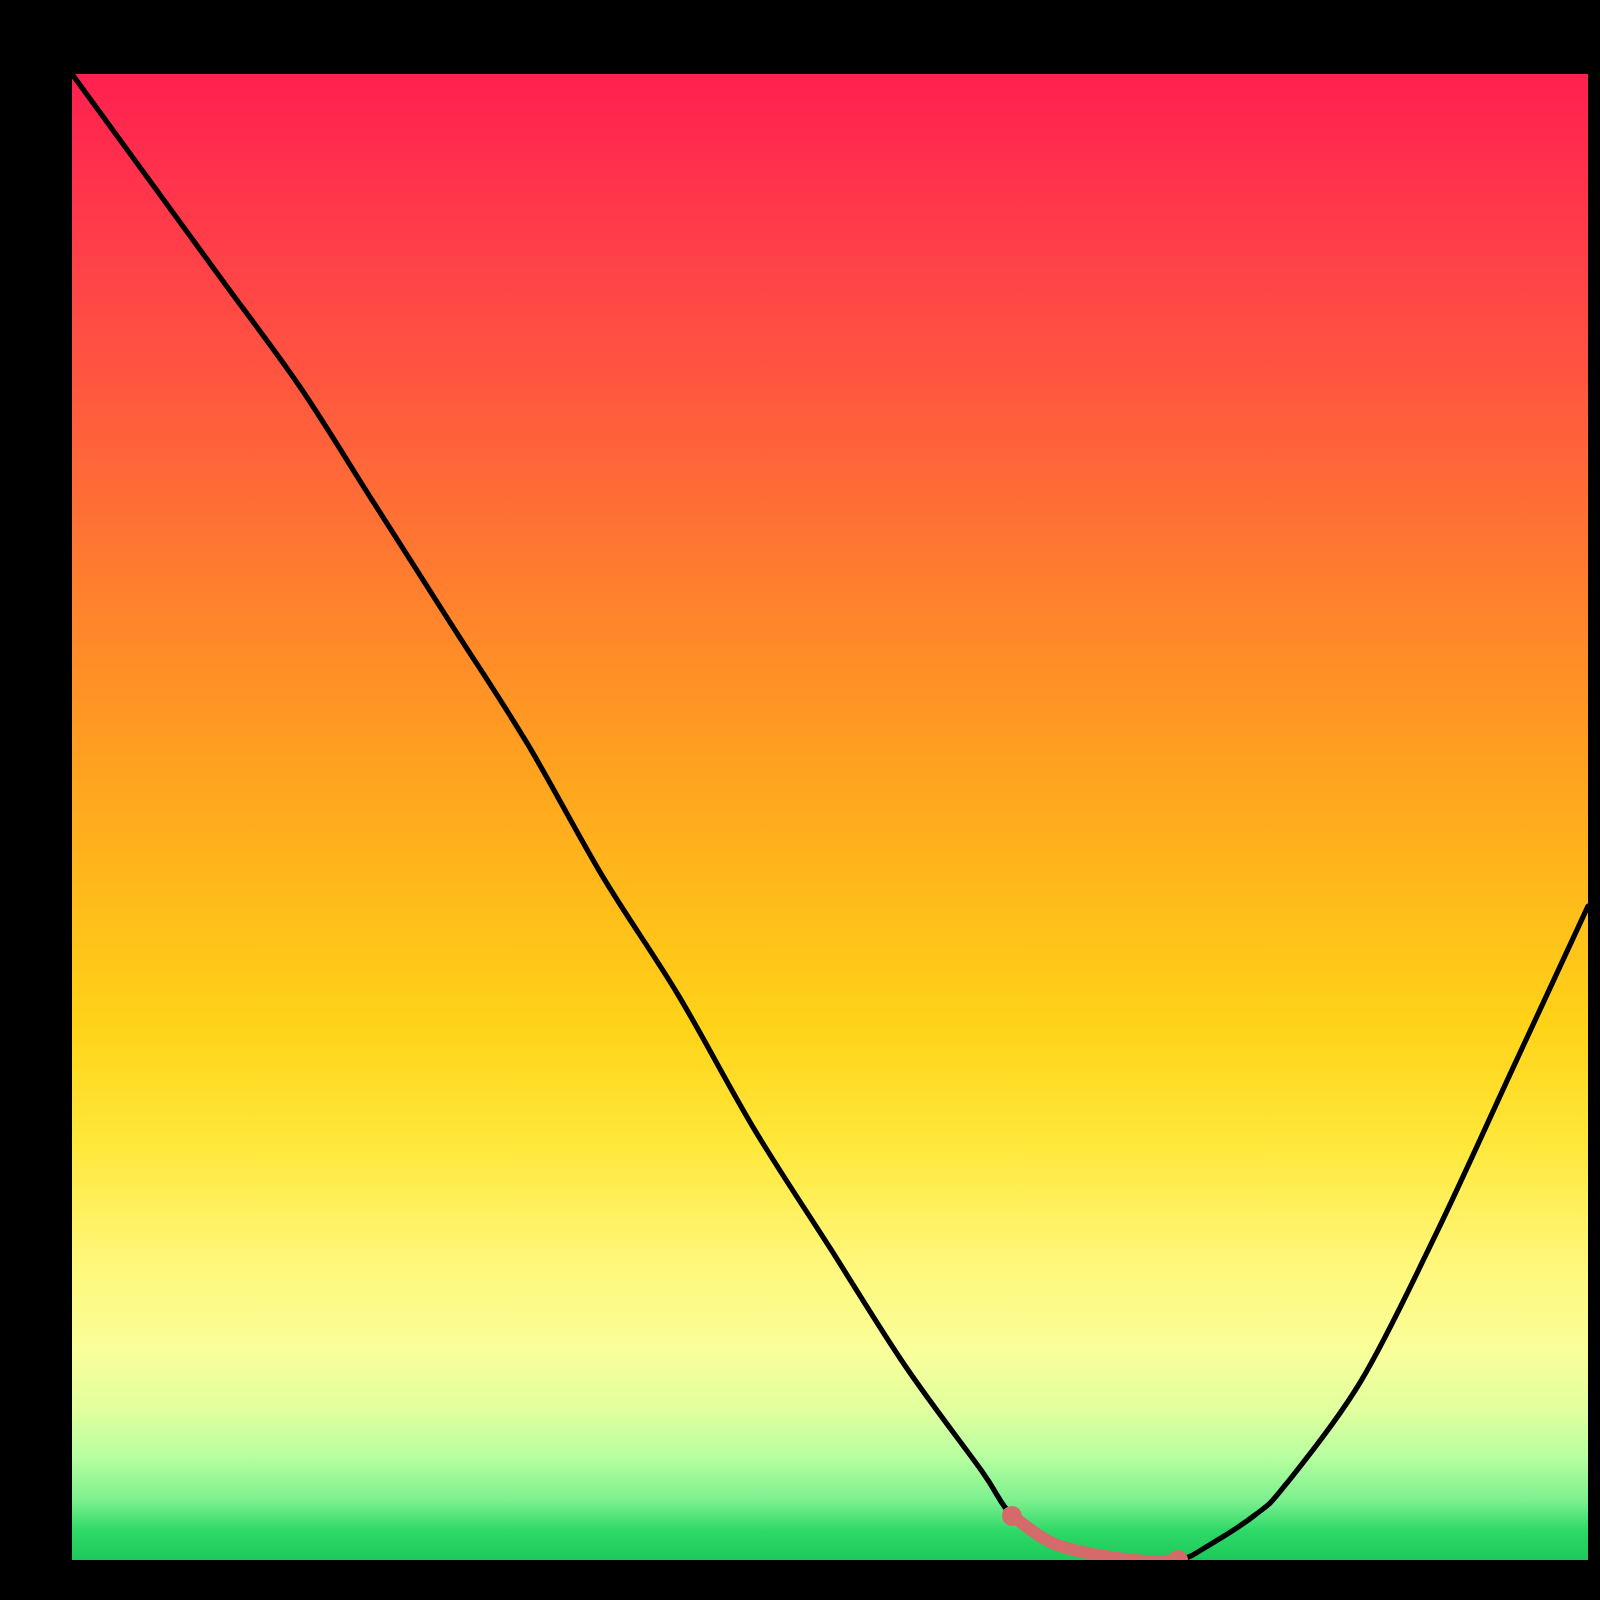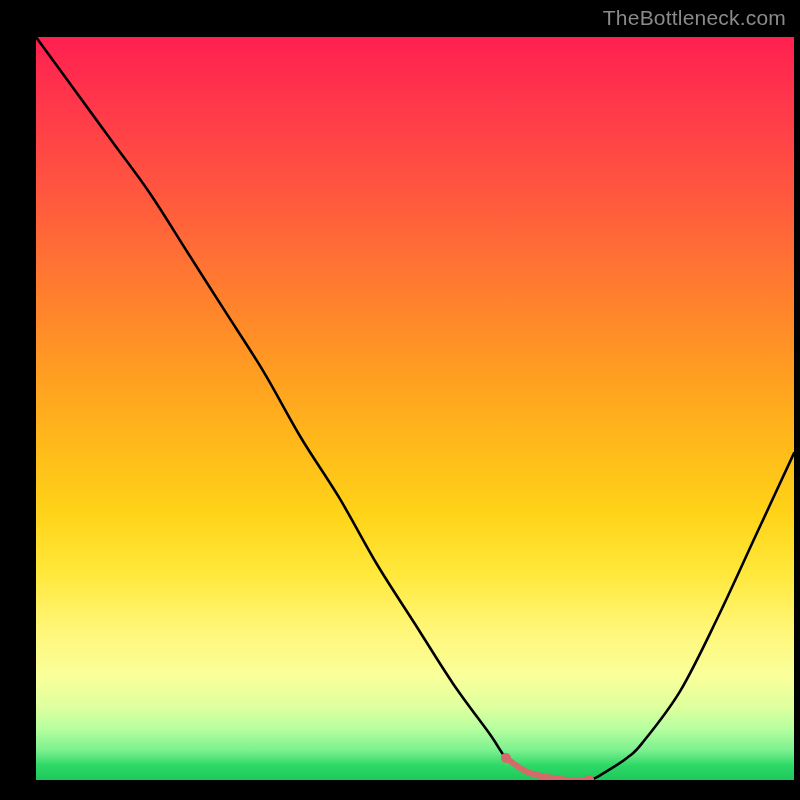--- a/index.html
+++ b/index.html
@@ -70,21 +70,20 @@
 </style>
 </head>
 <body>
 
 <div class="container">
   <div class="black-top"></div>
   <div class="black-left"></div>
   <div class="black-right"></div>
   <div class="black-bottom"></div>
 
-  <div class="watermark">TheBottleneck.com</div>
 
   <div class="plot-area">
     <div class="gradient-bg"></div>
 
     <svg class="curve-layer" viewBox="0 0 758 743" preserveAspectRatio="none">
       <path id="curve-path" fill="none" stroke="#000" stroke-width="2.6" stroke-linecap="round" d="M 0 0 C 6.316666666666666 8.668333333333331 25.266666666666666 34.67333333333333 37.9 52.00999999999999 C 50.53333333333333 69.34666666666665 63.166666666666664 86.68333333333332 75.8 104.01999999999998 C 88.43333333333334 121.35666666666664 101.06666666666666 137.45499999999996 113.7 156.02999999999997 C 126.33333333333334 174.605 138.96666666666667 195.6566666666667 151.6 215.47000000000003 C 164.23333333333332 235.28333333333336 176.86666666666667 255.0966666666667 189.5 274.91 C 202.13333333333333 294.72333333333336 214.76666666666668 313.2983333333333 227.4 334.34999999999997 C 240.03333333333333 355.40166666666664 252.66666666666669 380.1683333333333 265.3 401.21999999999997 C 277.93333333333334 422.27166666666665 290.56666666666666 439.60833333333335 303.2 460.66 C 315.8333333333333 481.7116666666667 328.4666666666667 506.4783333333333 341.1 527.53 C 353.73333333333335 548.5816666666666 366.3666666666667 567.1566666666668 379 586.97 C 391.6333333333333 606.7833333333333 404.2666666666667 627.835 416.90000000000003 646.41 C 429.53333333333336 664.9849999999999 445.9566666666667 686.0366666666666 454.8 698.42 C 463.6433333333333 710.8033333333333 463.6433333333333 714.5183333333333 469.96 720.71 C 476.27666666666664 726.9016666666668 482.5933333333333 731.855 492.7 735.57 C 502.8066666666667 739.2850000000001 520.4933333333333 741.7616666666667 530.6 743 C 540.7066666666667 744.2383333333333 547.0233333333333 744.2383333333333 553.34 743 C 559.6566666666668 741.7616666666667 562.1833333333334 739.2850000000001 568.5 735.57 C 574.8166666666666 731.855 584.9233333333334 725.6633333333334 591.24 720.71 C 597.5566666666666 715.7566666666667 597.5566666666666 716.995 606.4 705.85 C 615.2433333333333 694.705 631.6666666666666 674.8916666666667 644.3 653.84 C 656.9333333333333 632.7883333333334 669.5666666666667 605.545 682.2 579.54 C 694.8333333333334 553.535 707.4666666666667 525.0533333333333 720.1 497.81 C 732.7333333333333 470.56666666666666 751.6833333333334 429.70166666666665 758 416.08"></path>
     </svg>
 
     <svg class="curve-layer" viewBox="0 0 758 743" preserveAspectRatio="none" style="z-index:3;">
       <path id="highlight-path" fill="none" stroke="#d46a6a" stroke-width="6" stroke-linecap="round" d="M 469.96 720.71 C 469.96 720.71 466.16999999999996 718.2333333333333 469.96 720.71 C 473.75 723.1866666666667 482.5933333333333 731.855 492.7 735.57 C 502.8066666666667 739.2850000000001 520.4933333333333 741.7616666666667 530.6 743 C 540.7066666666667 744.2383333333333 549.5500000000001 743 553.34 743 C 557.13 743 553.34 743 553.34 743"></path>

